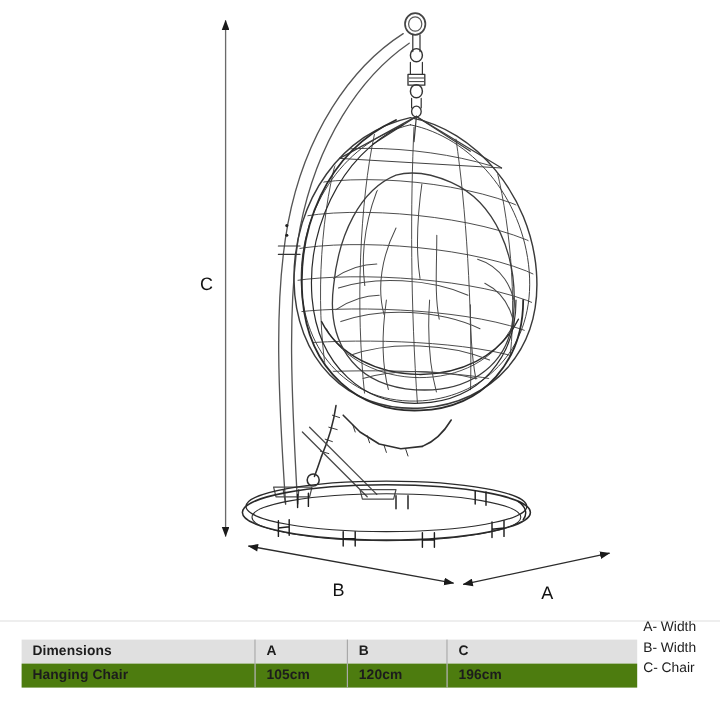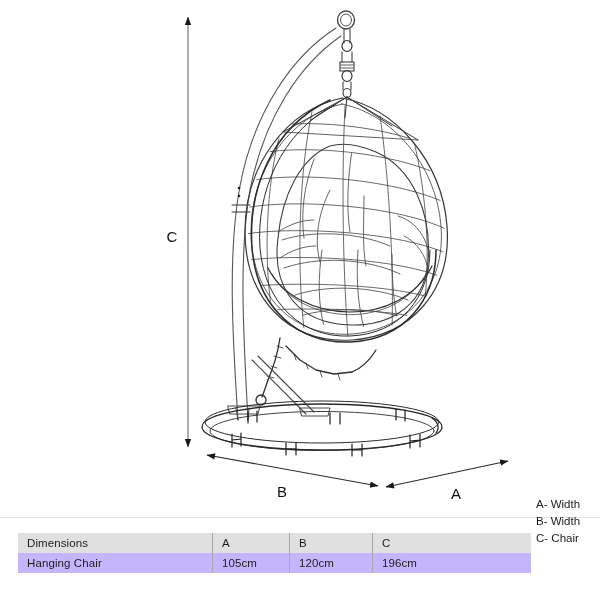--- a/index.html
+++ b/index.html
@@ -54,45 +54,46 @@
     border-collapse: collapse;
     table-layout: fixed;
   }
   .spec-table td {
     padding: 0;
     vertical-align: middle;
     font-size: 11.5px;
     letter-spacing: 0.1px;
     color: #1c1c1c;
     height: 20px;
+    font-weight: bold;
   }
   .spec-table tr.header-row td {
     background: #e0e0e0;
   }
   .spec-table tr.body-row td {
-    background: #c4b5fd;
+    background: #4d7c0f;
   }
   .cell-pad {
     padding-left: 9px;
     display: block;
     line-height: 20px;
     white-space: nowrap;
   }
   .col-sep {
     border-left: 1px solid #a9a9a9;
   }
   .col-name  { width: 194px; }
   .col-a     { width: 76px; }
   .col-b     { width: 82px; }
   .col-c     { width: 158px; }
 
   .legend {
     position: absolute;
     left: 536px;
-    top: 496px;
+    top: 515px;
     width: 64px;
   }
   .legend-line {
     font-size: 11.5px;
     line-height: 17px;
     color: #1c1c1c;
     white-space: nowrap;
   }
 
   .dim-letter {

